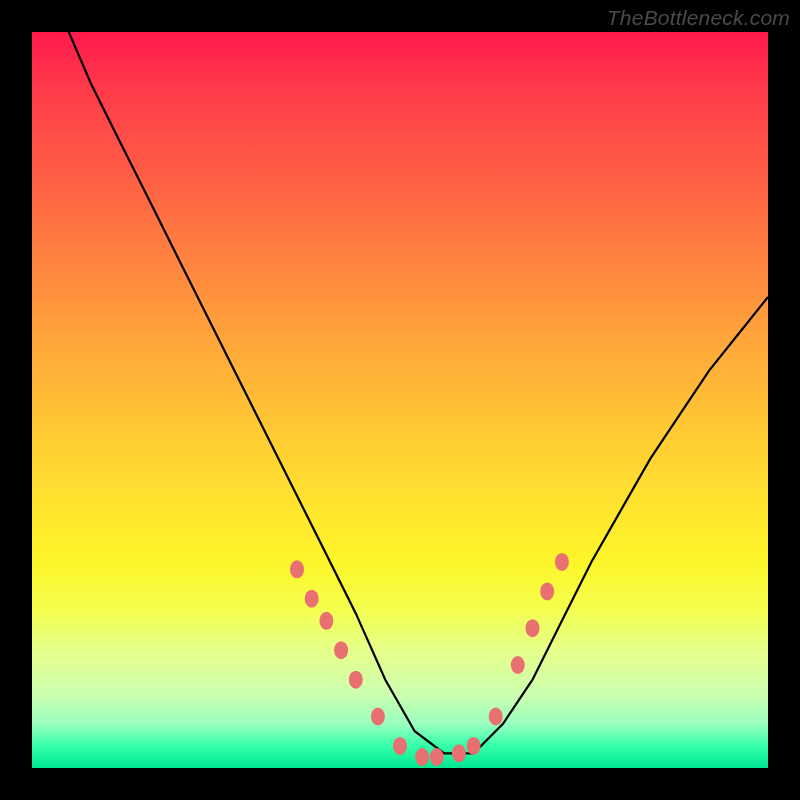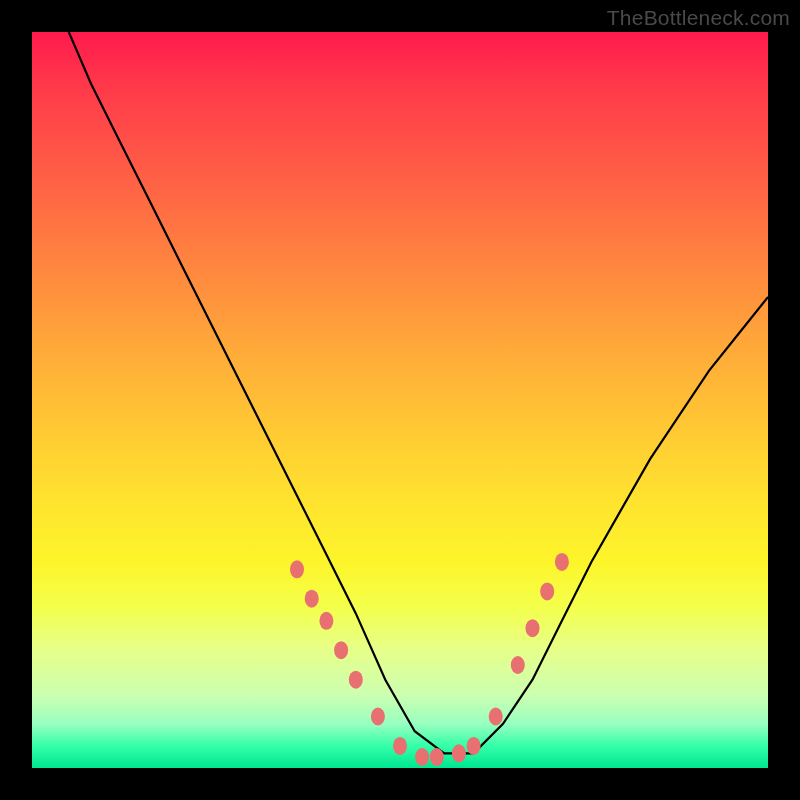--- a/index.html
+++ b/index.html
@@ -11,20 +11,21 @@
     position: relative;
     font-family: Arial, sans-serif;
   }
   .frame {
     position: absolute;
     top: 0;
     left: 0;
     width: 800px;
     height: 800px;
     background: #000;
+    font-style: italic;
   }
   .plot-area {
     position: absolute;
     top: 32px;
     left: 32px;
     width: 736px;
     height: 736px;
     background: linear-gradient(to bottom,
       #ff1a4d 0%,
       #ff3b4a 8%,

